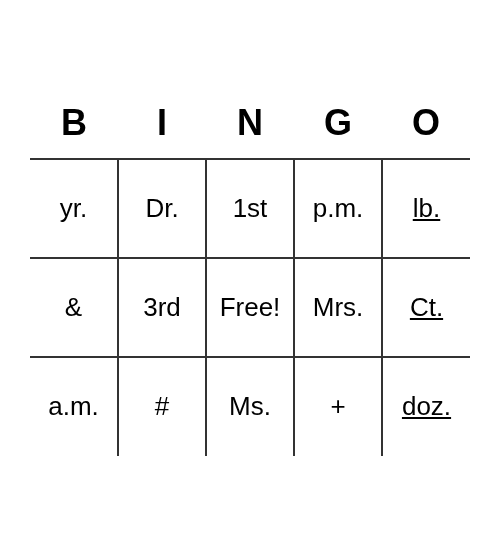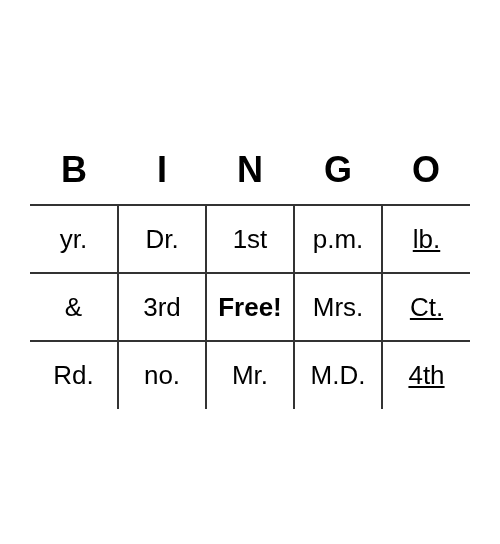--- a/index.html
+++ b/index.html
@@ -42,21 +42,21 @@
       border-bottom: 2px solid #333333;
     }
 
     .bingo-card th:first-child {
       border-left: none;
     }
 
     .bingo-card td {
       font-size: 26px;
       width: 88px;
-      height: 68px;
+      height: 99px;
     }
 
     .bingo-card tr:first-child th {
       border-top: none;
     }
 
     .bingo-card tbody tr td:first-child {
       border-left: none;
     }
 
@@ -67,21 +67,21 @@
     .bingo-card tbody tr td:last-child {
       border-right: none;
       text-decoration: underline;
     }
 
     .bingo-card thead tr th:last-child {
       border-right: none;
     }
 
     .free-cell {
-      font-weight: bold;
+      font-weight: normal;
     }
   </style>
 </head>
 <body>
 
 <table class="bingo-card">
   <thead>
     <tr>
     <th>B</th>
         <th>I</th>
@@ -99,20 +99,20 @@
         <td>lb.</td>
       </tr>
       <tr>
         <td>&amp;</td>
         <td>3rd</td>
         <td class="free-cell">Free!</td>
         <td>Mrs.</td>
         <td>Ct.</td>
       </tr>
       <tr>
-        <td>Rd.</td>
-        <td>no.</td>
-        <td>Mr.</td>
-        <td>M.D.</td>
-        <td>4th</td>
+        <td>a.m.</td>
+        <td>#</td>
+        <td>Ms.</td>
+        <td>+</td>
+        <td>doz.</td>
       </tr>
     </tbody>
 </table>
 
 </body></html>

